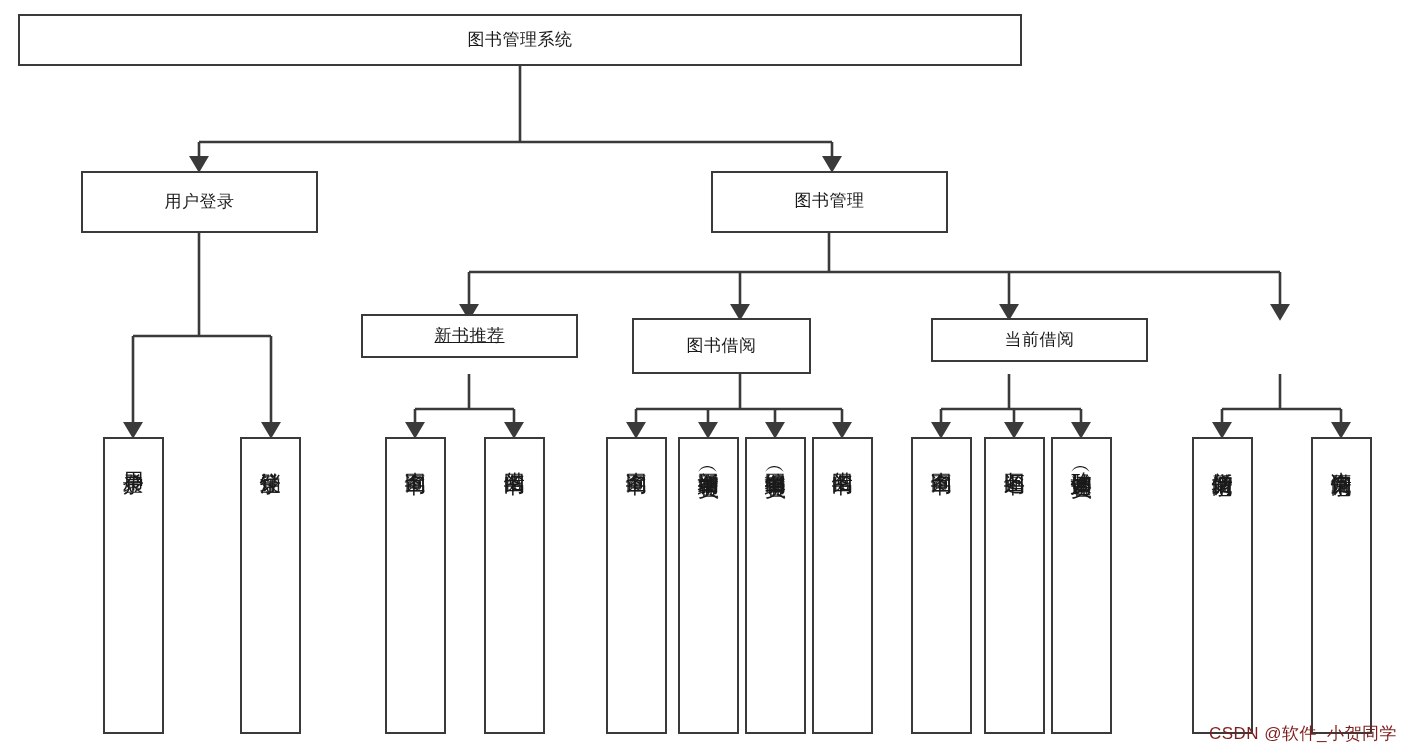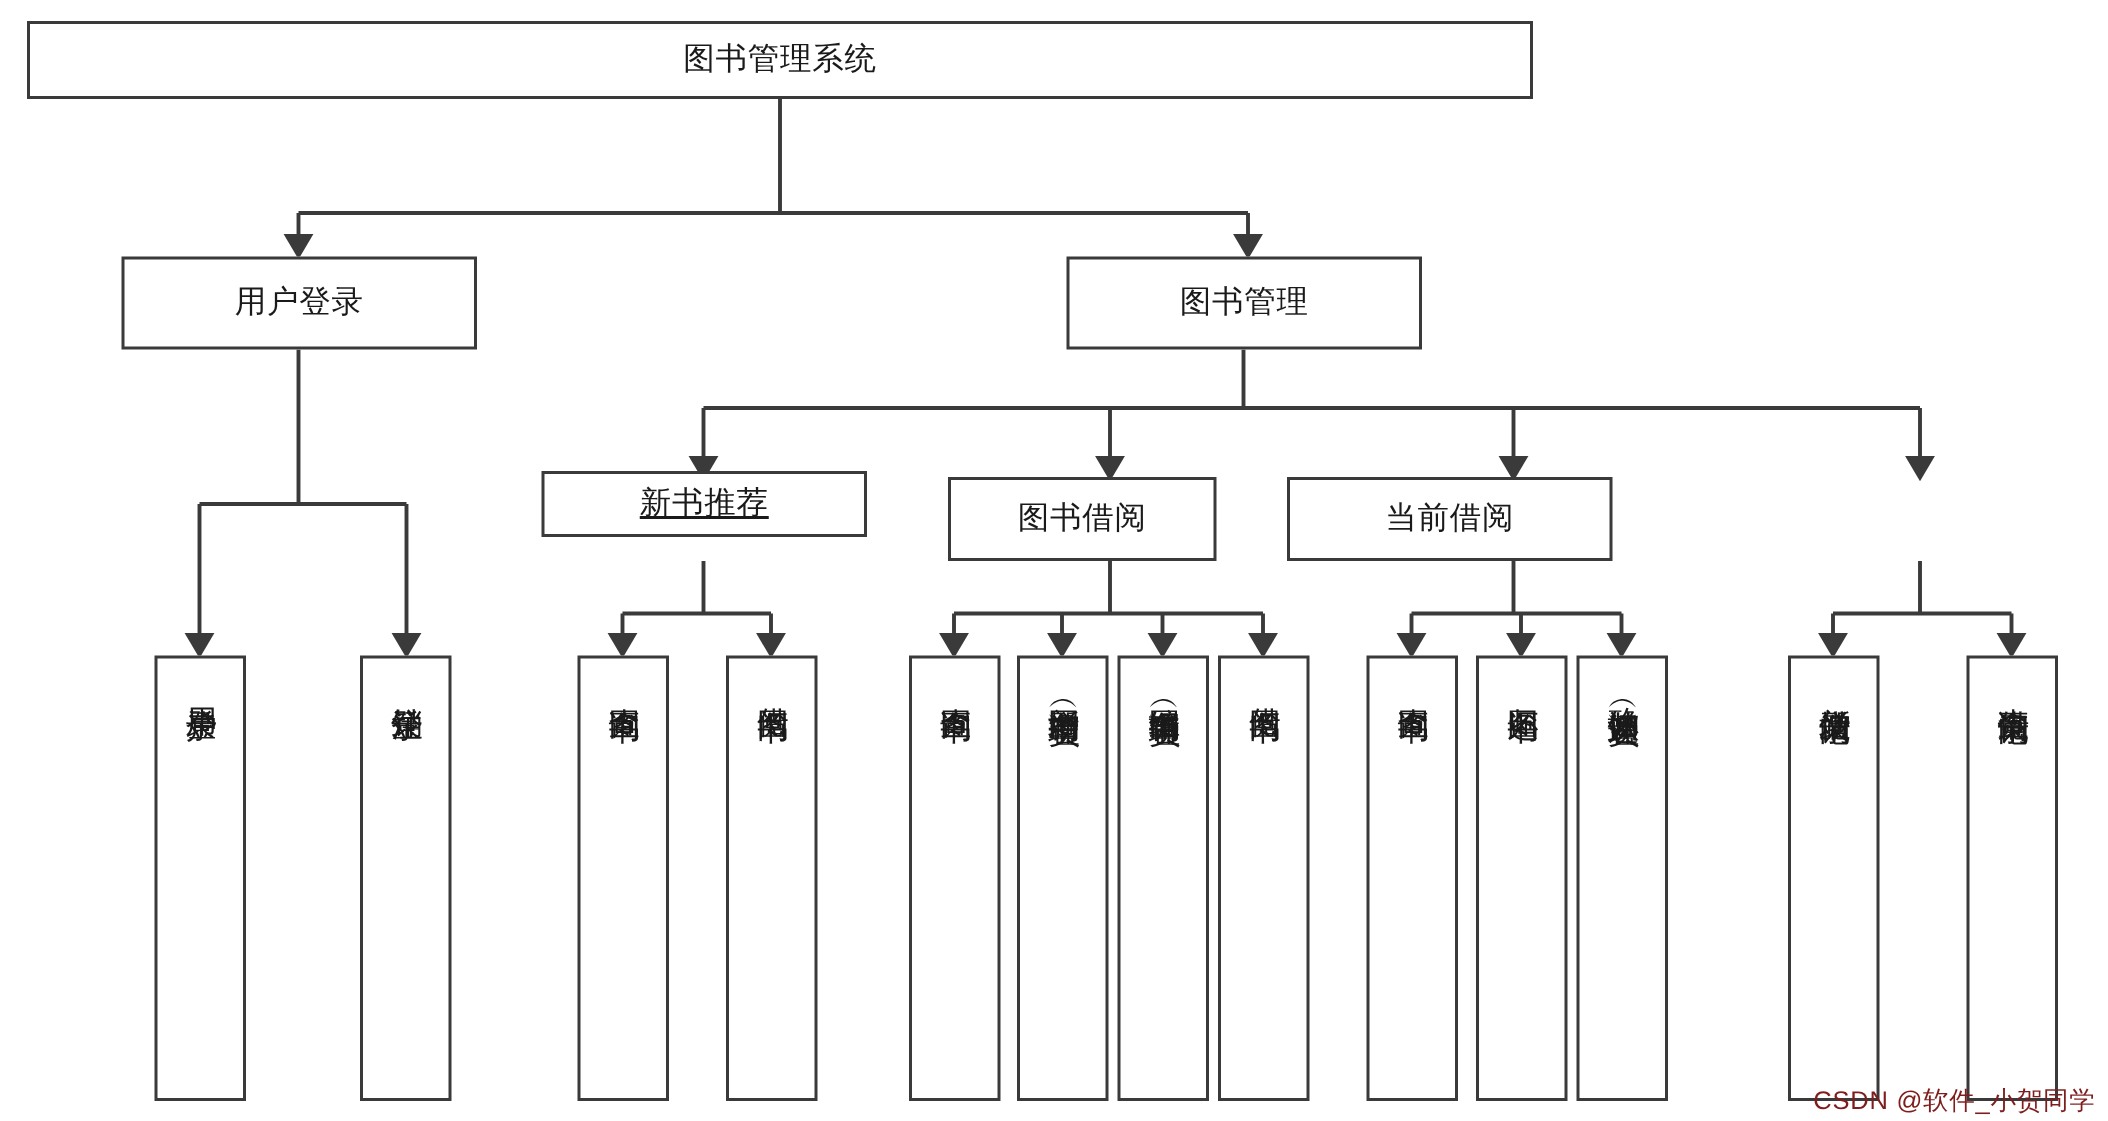--- a/index.html
+++ b/index.html
@@ -36,21 +36,21 @@
     color: #1a1a1a;
   }
   .node-label {
     display: block;
     text-align: center;
     line-height: 1.18;
     color: #1a1a1a;
   }
   
   .node.horiz .node-label {
-    font-size: 21px;
+    font-size: 17px;
     letter-spacing: 0.5px;
     white-space: nowrap;
   }
   
   .node.vert {
     align-items: flex-start;
     justify-content: center;
     padding-top: 16px;
   }
   .node.vert .node-label {
@@ -126,31 +126,31 @@
     </g>
   </svg>
 
   <div class="node horiz" style="left:18px; top:14px; width:1004px; height:52px;">
     <span class="node-label">图书管理系统</span>
   </div>
 
   <div class="node horiz" style="left:81px; top:171px; width:237px; height:62px;">
     <span class="node-label">用户登录</span>
   </div>
-  <div class="node horiz" style="left:711px; top:171px; width:237px; height:62px;">
+  <div class="node horiz" style="left:711px; top:171px; width:237px; height:62px;font-family:Liberation Mono, monospace;">
     <span class="node-label">图书管理</span>
   </div>
 
   <div class="node horiz" style="left:361px; top:314px; width:217px; height:44px;text-decoration:underline;">
     <span class="node-label">新书推荐</span>
   </div>
   <div class="node horiz" style="left:632px; top:318px; width:179px; height:56px;">
     <span class="node-label">图书借阅</span>
   </div>
-  <div class="node horiz" style="left:858px; top:318px; width:217px; height:56px;">
+  <div class="node horiz" style="left:931px; top:318px; width:217px; height:44px;">
     <span class="node-label">当前借阅</span>
   </div>
 
   <div class="node vert" style="left:103px; top:437px; width:61px; height:297px;">
     <span class="node-label">用户登录</span>
   </div>
   <div class="node vert" style="left:240px; top:437px; width:61px; height:297px;">
     <span class="node-label">注销登录</span>
   </div>
 

